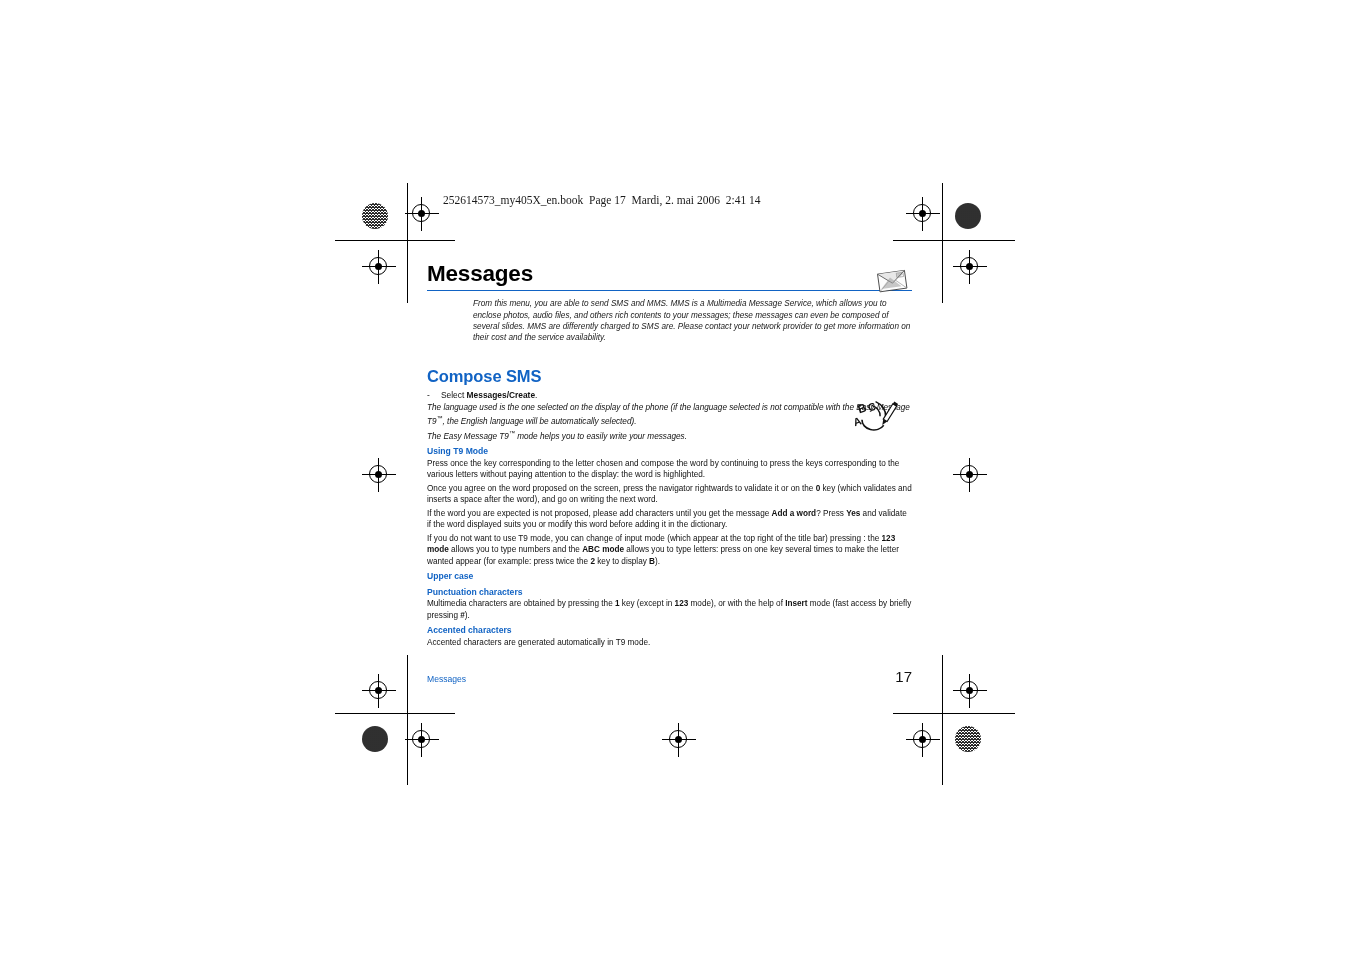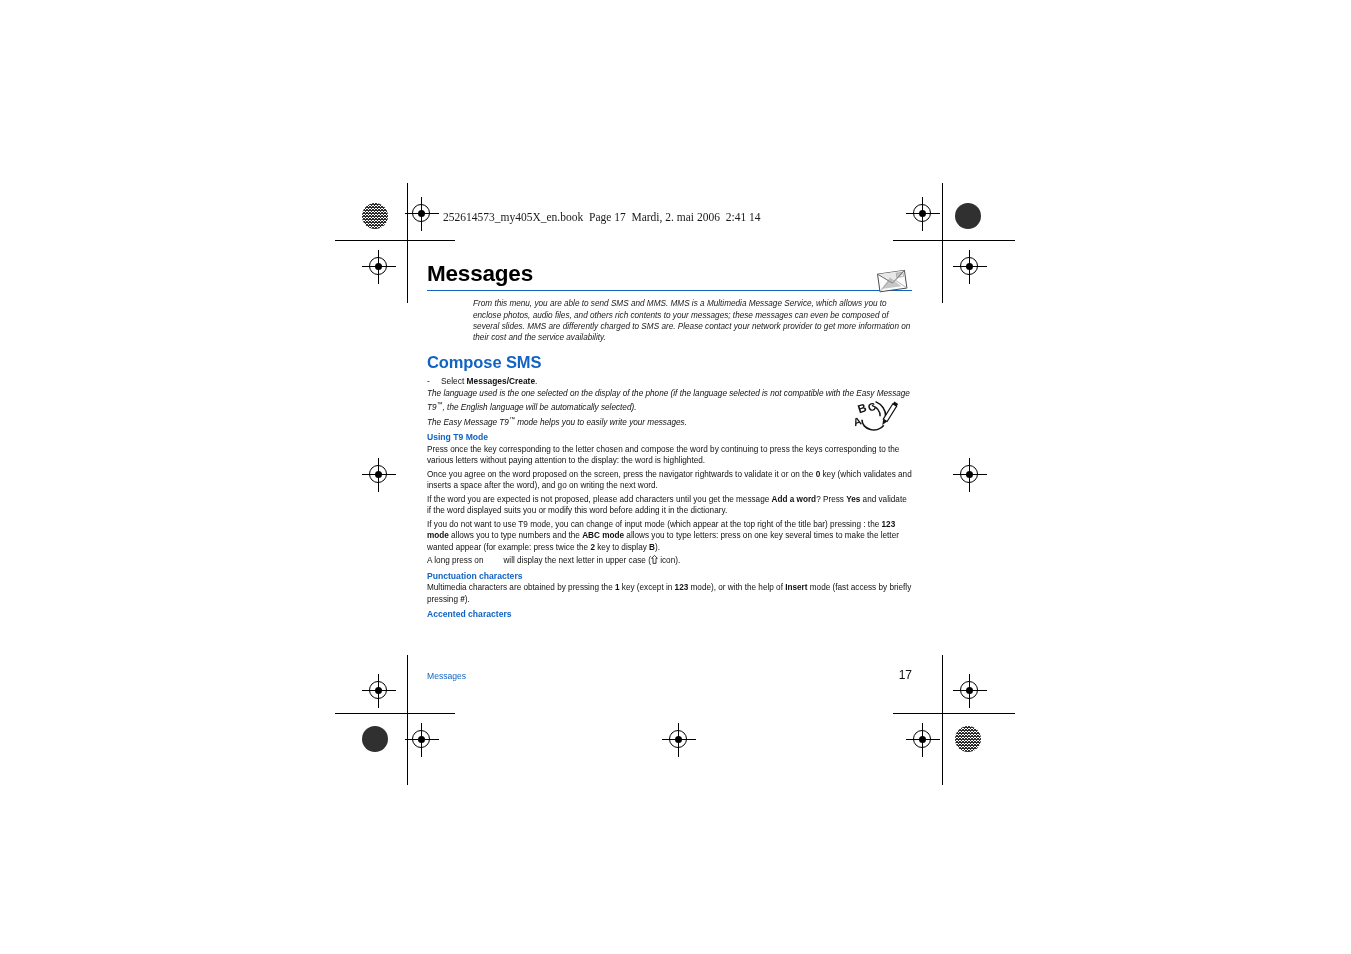--- a/index.html
+++ b/index.html
@@ -100,21 +100,21 @@
         #2a2a2a 308deg 315deg, #ffffff 315deg 322deg,
         #2a2a2a 322deg 329deg, #ffffff 329deg 336deg,
         #2a2a2a 336deg 343deg, #ffffff 343deg 350deg,
         #2a2a2a 350deg 357deg, #ffffff 357deg 360deg);
   }
 
   
   .book-header {
     position: absolute;
     left: 443px;
-    top: 211px;
+    top: 194px;
     font-family: "Liberation Serif", serif;
     font-size: 11.5px;
     color: #1a1a1a;
     white-space: pre;
   }
 
   .content {
     position: absolute;
     left: 427px;
     top: 262px;
@@ -142,21 +142,21 @@
     font-style: italic;
     line-height: 1.38;
     color: #1a1a1a;
     margin-left: 46px;
   }
 
   h2.section {
     font-size: 16.5px;
     font-weight: bold;
     color: #1163c4;
-    margin: 10px 0 4px 0;
+    margin: 24px 0 4px 0;
     letter-spacing: -0.1px;
   }
 
   .bullet-line {
     font-size: 8.4px;
     line-height: 1.4;
     color: #111;
   }
   .bullet-line .dash {
     display: inline-block;
@@ -193,21 +193,21 @@
     width: 485px;
     display: flex;
     justify-content: space-between;
     align-items: baseline;
   }
   .footer-left {
     font-size: 8.6px;
     color: #1163c4;
   }
   .footer-right {
-    font-size: 12px;
+    font-size: 15px;
     color: #111;
     text-align: center;
   }
 
   .mail-icon {
     position: absolute;
     left: 876px;
     top: 267px;
     width: 34px;
     height: 28px;
@@ -335,28 +335,27 @@
 
   <h3 class="sub">Using T9 Mode</h3>
   <p class="body">Press once the key corresponding to the letter chosen and compose the word by continuing to press the keys corresponding to the various letters without paying attention to the display: the word is highlighted.</p>
 
   <p class="body"><span>Once you agree on the word proposed on the screen, press the navigator rightwards to validate it or on the </span><b>0</b><span> key (which validates and inserts a space after the word), and go on writing the next word.</span></p>
 
   <p class="body"><span>If the word you are expected is not proposed, please add characters until you get the message </span><b>Add a word</b><span>? Press </span><b>Yes</b><span> and validate if the word displayed suits you or modify this word before adding it in the dictionary.</span></p>
 
   <p class="body"><span>If you do not want to use T9 mode, you can change of input mode (which appear at the top right of the title bar) pressing  : the </span><b>123 mode</b><span> allows you to type numbers and the </span><b>ABC mode</b><span> allows you to type letters: press on one key several times to make the letter wanted appear (for example: press twice the </span><b>2</b><span> key to display </span><b>B</b><span>).</span></p>
 
-  <p class="body"><span>A long press on</span><span class="gap-key"></span><span>will display the next letter in upper case (</span><svg width="7" height="9" viewBox="0 0 7 9" style="vertical-align:-1px;">
-        <path d="M3.5 0.4 L6.4 3.3 L5.0 3.3 L5.0 8.4 L2.0 8.4 L2.0 3.3 L0.6 3.3 Z" fill="none" stroke="#111" stroke-width="0.8"></path>
-      </svg><span> icon).</span></p>
+  <h3 class="sub">Upper case</h3>
 
   <h3 class="sub">Punctuation characters</h3>
   <p class="body"><span>Multimedia characters are obtained by pressing the </span><b>1</b><span> key (except in </span><b>123</b><span> mode), or with the help of </span><b>Insert</b><span> mode (fast access by briefly pressing </span><b>#</b><span>).</span></p>
 
   <h3 class="sub">Accented characters</h3>
+  <p class="body">Accented characters are generated automatically in T9 mode.</p>
 </div>
 
 <div class="footer">
   <span class="footer-left">Messages</span>
   <span class="footer-right">17</span>
 </div>
 
 <svg class="mail-icon" viewBox="0 0 40 33">
   <g transform="rotate(-8 20 16)">
     <rect x="3" y="6" width="32" height="21" fill="#fdfdfd" stroke="#3a3a3a" stroke-width="1"></rect>

